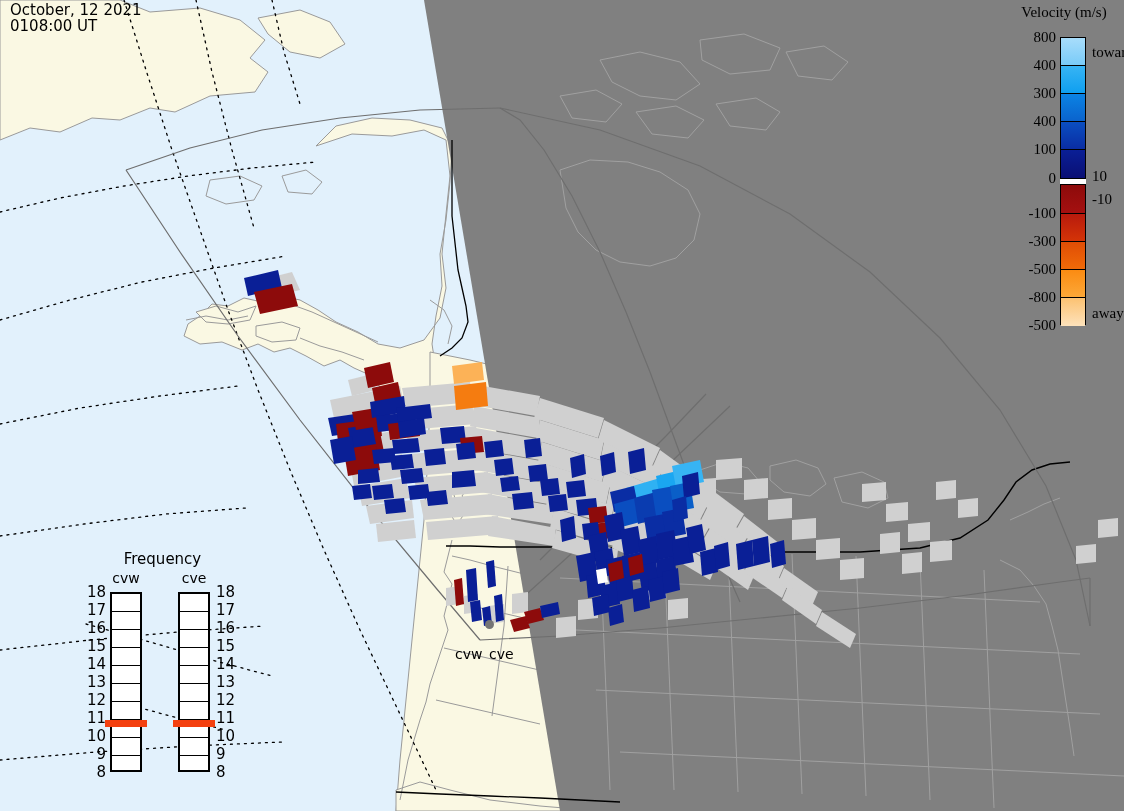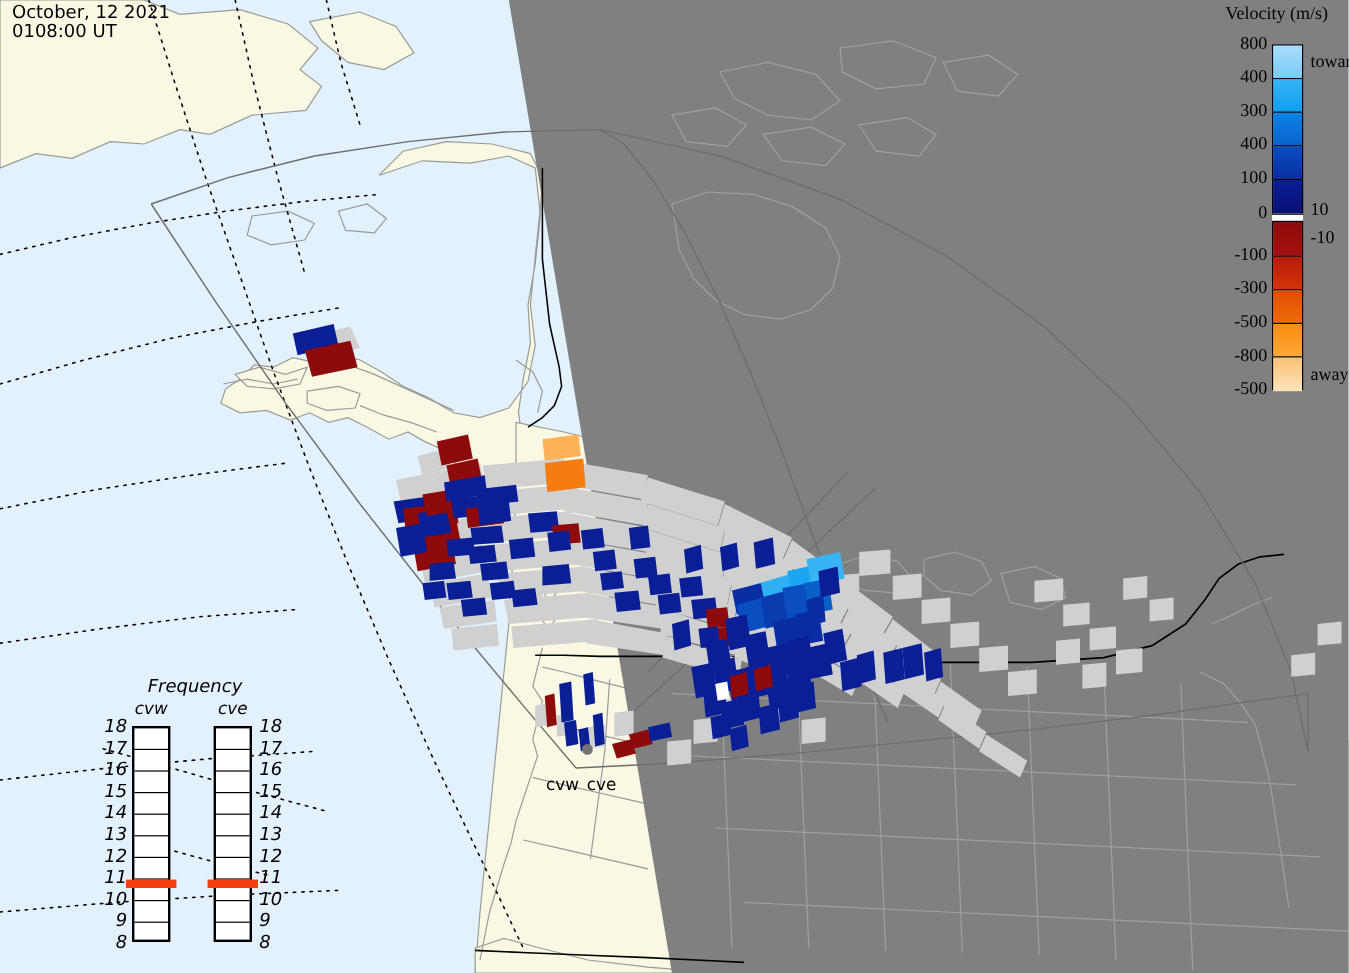--- a/index.html
+++ b/index.html
@@ -24,21 +24,21 @@
          border-bottom:1px solid #000;}
   .cbseg:last-child{border-bottom:none;}
   .cbgap{position:absolute;left:52px;width:26px;height:7px;background:#fff;
          border-top:1px solid #000;border-bottom:1px solid #000;box-sizing:border-box;}
   .cbtick{position:absolute;right:68px;font-size:15px;color:#000;
           text-align:right;white-space:nowrap;transform:translateY(-50%);}
   .cbside{position:absolute;left:84px;font-size:15px;color:#000;
           white-space:nowrap;transform:translateY(-50%);}
 
   
-  #freqwrap{left:90px;top:563px;width:145px;height:240px;font-style:italic;}
+  #freqwrap{left:90px;top:550px;width:145px;height:240px;}
   #freqtitle{position:absolute;left:0;top:0;width:145px;text-align:center;
              font-size:15px;color:#000;}
   .gaugename{position:absolute;font-size:14px;color:#000;text-align:center;}
   .gaugebox{position:absolute;border:2px solid #000;box-sizing:border-box;
             background:#fff;}
   .gaugecell{width:100%;box-sizing:border-box;border-bottom:1px solid #000;}
   .gaugecell:last-child{border-bottom:none;}
   .gaugelab{position:absolute;font-size:15px;color:#000;
             transform:translateY(-50%);white-space:nowrap;}
   .gmark{position:absolute;background:#f4400f;}

